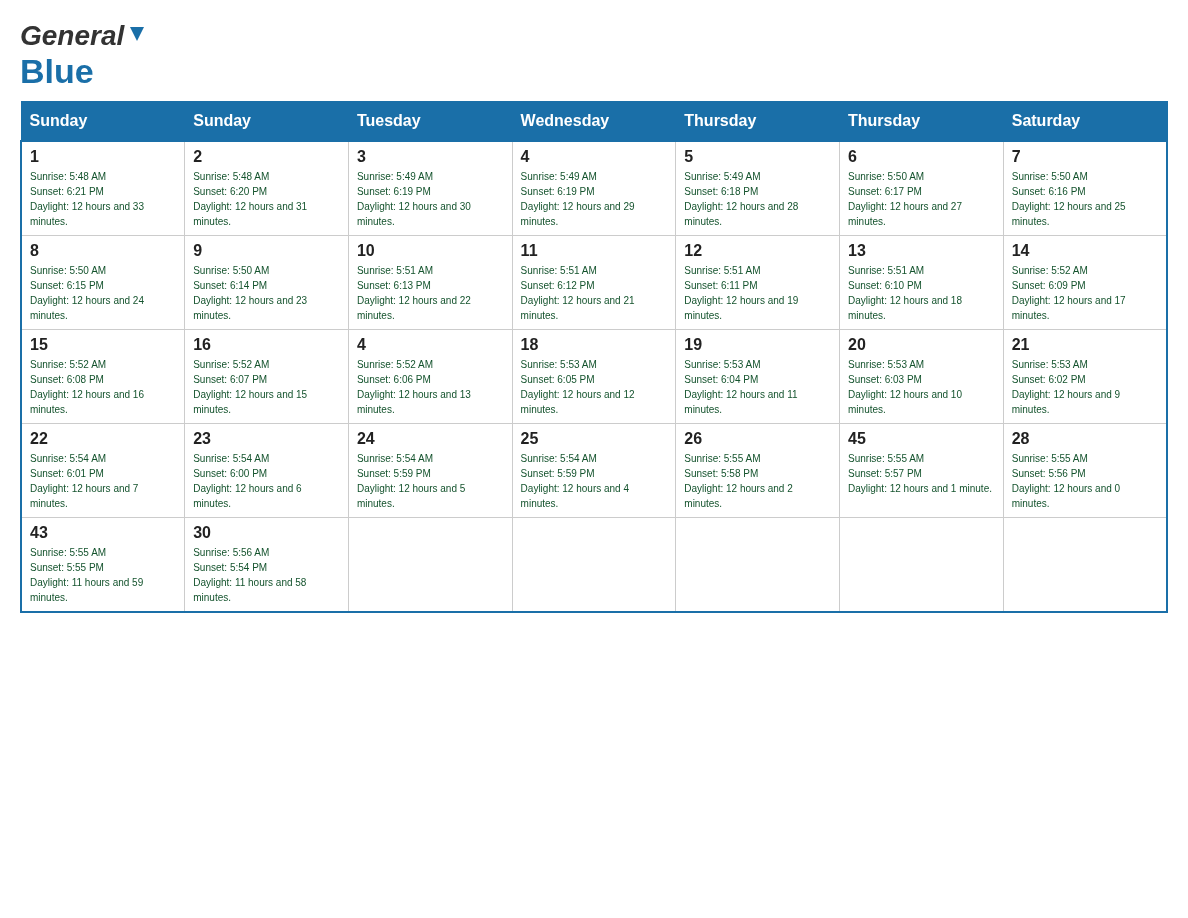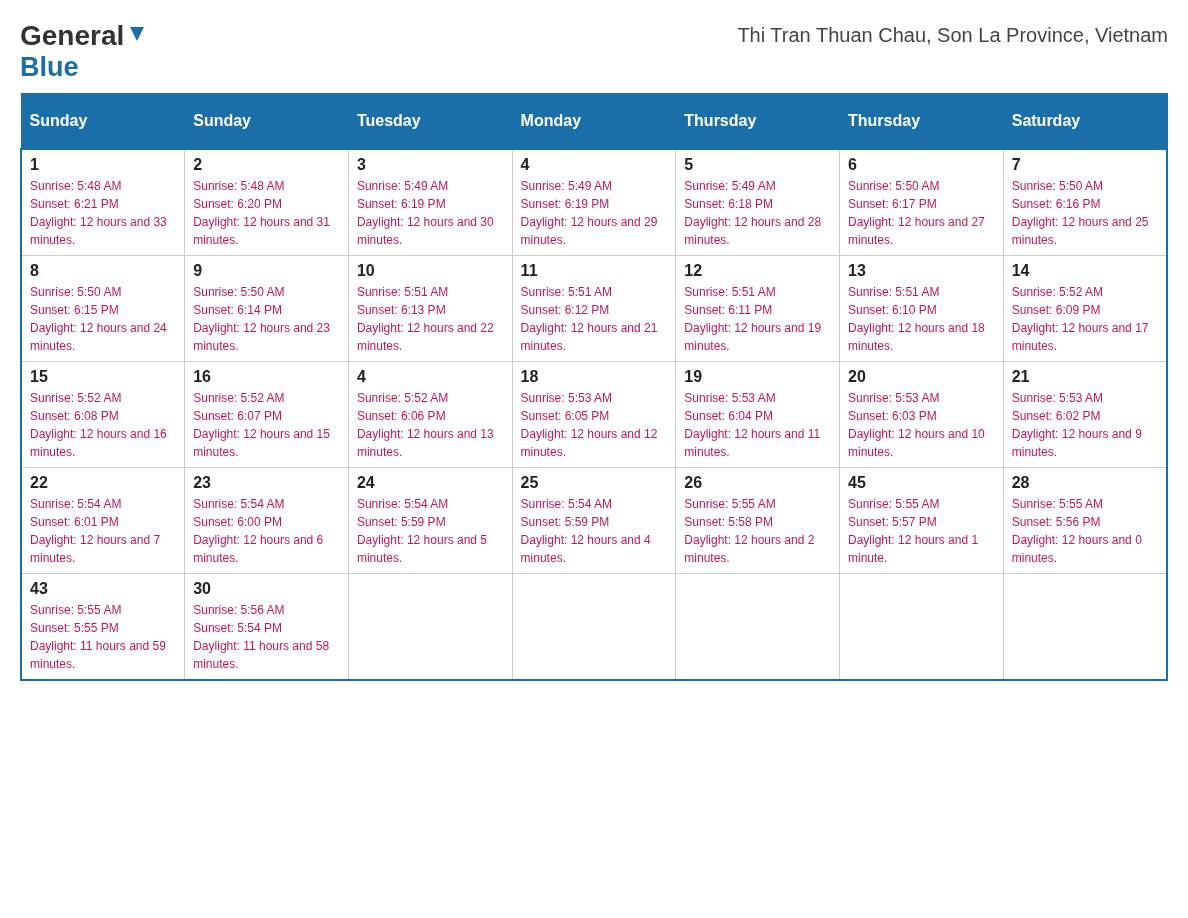--- a/index.html
+++ b/index.html
@@ -33,21 +33,21 @@
     .calendar {
       width: 100%;
       border-collapse: collapse;
       margin-top: 10px;
     }
     .calendar thead tr th {
       background-color: #1a6fa8;
       color: #fff;
       font-size: 16px;
       font-weight: bold;
-      padding: 18px 8px;
+      padding: 10px 8px;
       border: 1px solid #1a6fa8;
       text-align: left;
     }
     .calendar tbody tr td {
       border: 1px solid #ccc;
       vertical-align: top;
       padding: 6px 8px;
       width: 14.28%;
       min-height: 90px;
     }
@@ -63,70 +63,70 @@
     .calendar tbody tr:last-child td {
       border-bottom: 2px solid #1a6fa8;
     }
     .day-number {
       font-size: 16px;
       font-weight: bold;
       color: #222;
       margin-bottom: 3px;
     }
     .day-info {
-      font-size: 12px;
-      color: #be185d;
+      font-size: 10px;
+      color: #14532d;
       line-height: 1.5;
     }
     .empty-cell {
       background: #fff;
     }
     .logo-general {
       font-size: 28px;
       font-weight: bold;
       color: #333;
+      font-style: italic;
     }
     .logo-wrapper {
       display: inline-block;
     }
     .logo-line1 {
       display: flex;
       align-items: center;
     }
     .logo-line2 {
       color: #1a6fa8;
-      font-size: 27px;
+      font-size: 34px;
       font-weight: bold;
     }
   </style>
 </head>
 <body>
 
 <div class="header">
   <div class="logo-wrapper">
     <div class="logo-line1">
       <span class="logo-general">General</span>
       <svg width="22" height="22" viewBox="0 0 22 22" style="margin-left:2px;margin-top:-4px;">
         <polygon points="4,4 18,4 11,18" fill="#1a6fa8"></polygon>
       </svg>
     </div>
     <div class="logo-line2">Blue</div>
   </div>
   <div class="title-block">
-    <div class="location">Thi Tran Thuan Chau, Son La Province, Vietnam</div>
   </div>
 </div>
 
 <table class="calendar">
   <thead>
     <tr>
     <th>Sunday</th>
         <th>Sunday</th>
         <th>Tuesday</th>
-        <th>Monday</th>
+        <th>Wednesday</th>
         <th>Thursday</th>
         <th>Thursday</th>
         <th>Saturday</th>
       </tr>
   </thead>
   <tbody id="calendar-body">
   <tr>
         <td>
           <div class="day-number">1</div>
           <div class="day-info">Sunrise: 5:48 AM<br>Sunset: 6:21 PM<br>Daylight: 12 hours and 33 minutes.</div>

